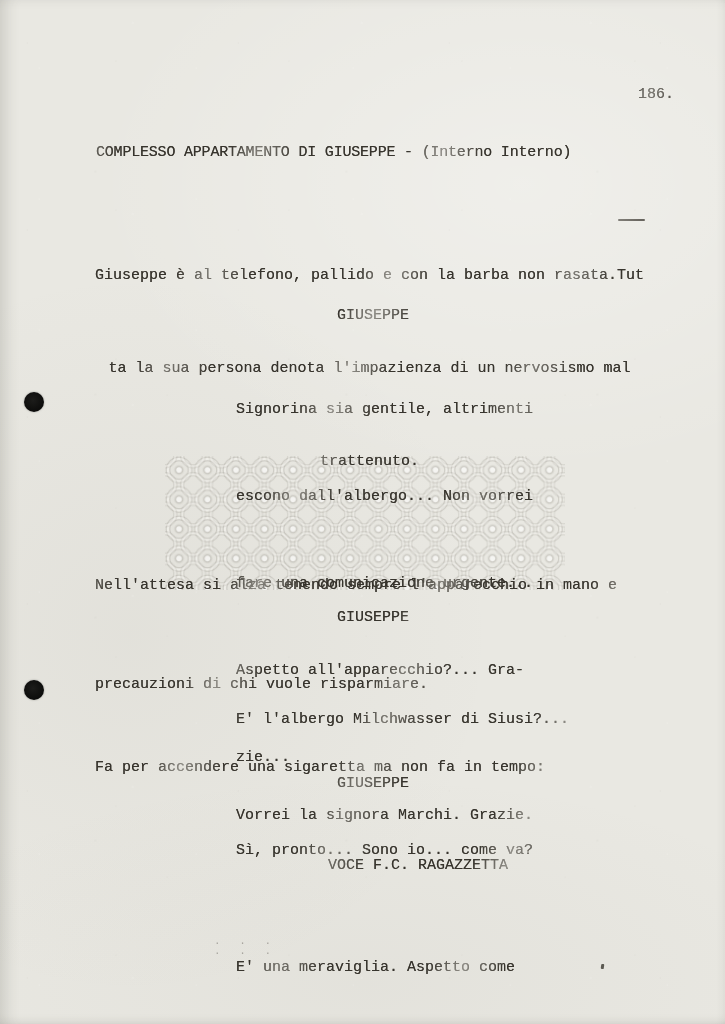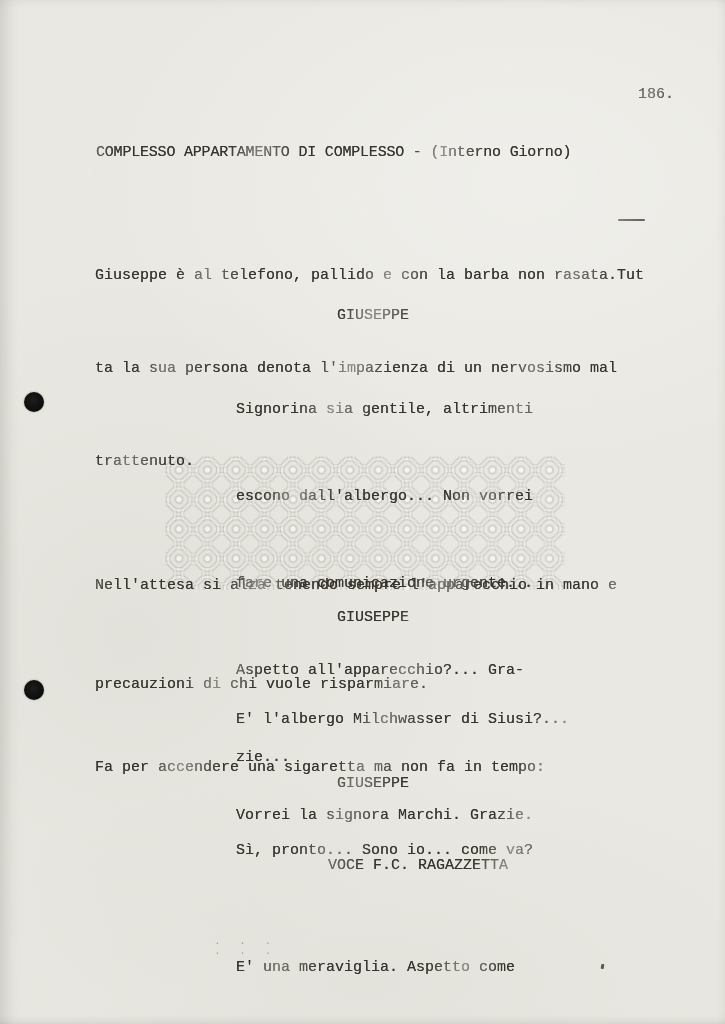--- a/index.html
+++ b/index.html
@@ -94,21 +94,21 @@
         #000 166px, #000 268px, rgba(0,0,0,0.62) 296px, #000 338px);
     mask-image: repeating-linear-gradient(113deg,
         #000 0px, #000 96px, rgba(0,0,0,0.50) 128px,
         #000 166px, #000 268px, rgba(0,0,0,0.62) 296px, #000 338px);
   }
   .tblock { position: absolute; white-space: pre; }
   .line { display: block; white-space: pre; }
 
   .page-number   { left: 638px; top: 86px;  line-height: 18px; }
   .heading       { left: 96px;  top: 144px; line-height: 18px; letter-spacing: -0.2px; }
-  .action-1      { left: 95px;  top: 198px; line-height: 31px; }
+  .action-1      { left: 95px;  top: 198px; line-height: 31px; text-align: center; }
   .speaker-1     { left: 337px; top: 307px; line-height: 18px; }
   .dialogue-1    { left: 236px; top: 337px; line-height: 29px; }
   .action-2      { left: 95px;  top: 503px; line-height: 33px; }
   .speaker-2     { left: 337px; top: 609px; line-height: 18px; }
   .dialogue-2    { left: 236px; top: 640px; line-height: 32px; }
   .action-3      { left: 95px;  top: 723px; line-height: 18px; }
   .speaker-3     { left: 337px; top: 775px; line-height: 18px; }
   .dialogue-3    { left: 236px; top: 806px; line-height: 18px; }
   .speaker-4     { left: 328px; top: 857px; line-height: 18px; }
   .dialogue-4    { left: 236px; top: 888px; line-height: 32px; }
@@ -155,21 +155,21 @@
 
   <div class="watermark"></div>
 
   <div class="hole hole-1"></div>
   <div class="hole hole-2"></div>
 
   <div class="textlayer">
 
     <div class="tblock page-number">186.</div>
 
-    <div class="tblock heading">COMPLESSO APPARTAMENTO DI COMPLESSO - (Interno Giorno)</div>
+    <div class="tblock heading">COMPLESSO APPARTAMENTO DI GIUSEPPE - (Interno Interno)</div>
 
     <div class="tblock action-1">
       <span class="line">Giuseppe è al telefono, pallido e con la barba non rasata.Tut</span>
       <span class="line">ta la sua persona denota l'impazienza di un nervosismo mal</span>
       <span class="line">trattenuto.</span>
     </div>
 
     <div class="tblock speaker-1">GIUSEPPE</div>
     <div class="tblock dialogue-1">
       <span class="line">Signorina sia gentile, altrimenti</span>

